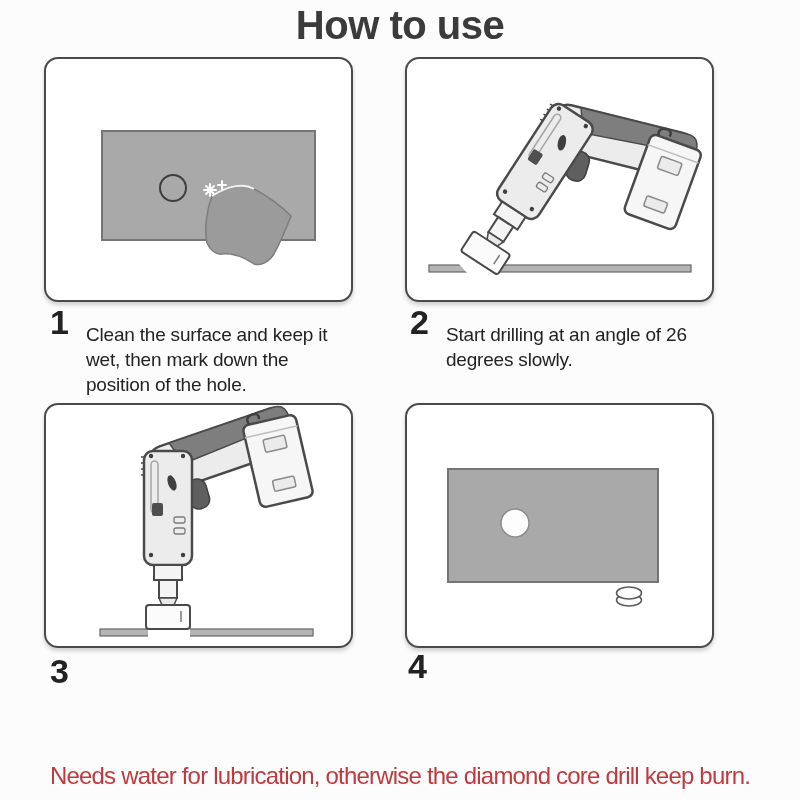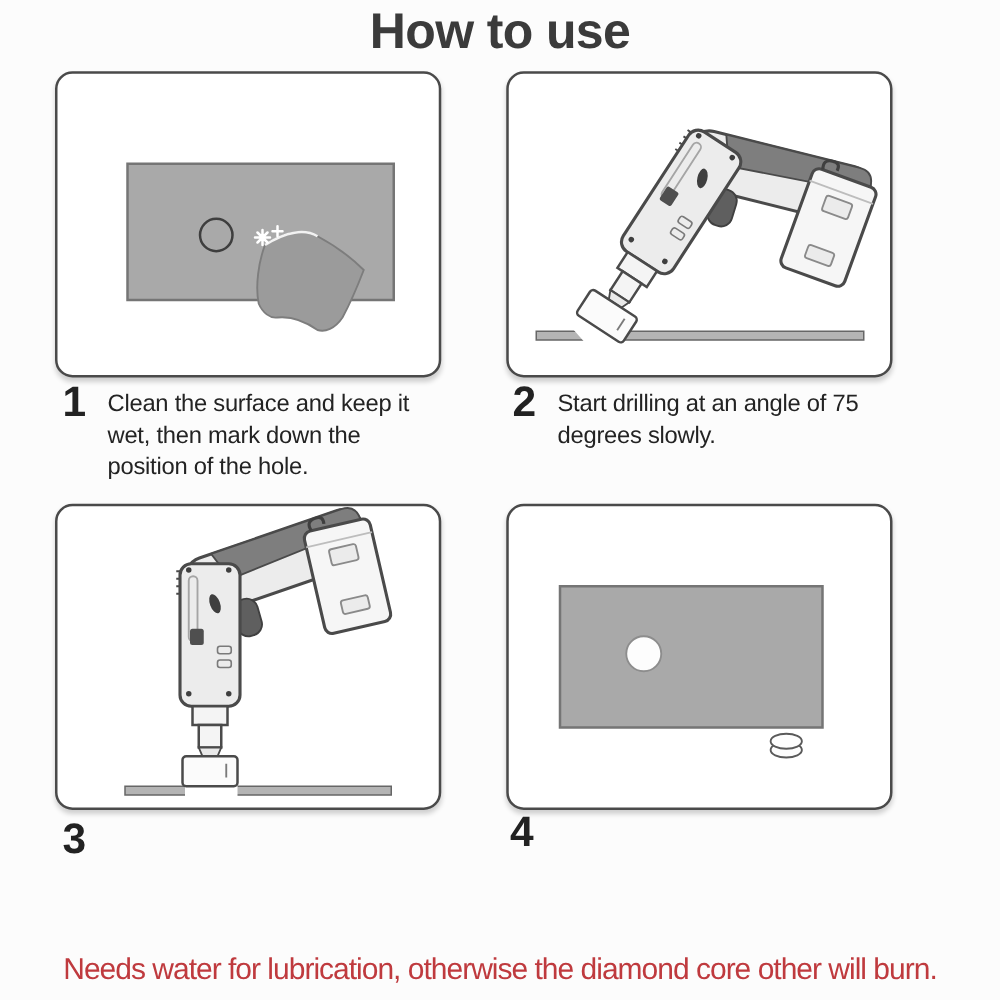--- a/index.html
+++ b/index.html
@@ -46,21 +46,21 @@
   .step-num {
     flex: none;
     width: 24px;
     font-size: 34px;
     line-height: 32px;
     font-weight: bold;
     color: #222222;
   }
   .step-text {
     margin-left: 12px;
-    padding-top: 5px;
+    padding-top: 16px;
     font-size: 19px;
     line-height: 25px;
     letter-spacing: -0.2px;
     color: #232323;
     white-space: pre-line;
   }
   #caption1 { left: 50px;  top: 306px; width: 320px; }
   #caption2 { left: 410px; top: 306px; width: 360px; }
   #caption3 { left: 50px;  top: 655px; width: 330px; }
   #caption4 { left: 408px; top: 650px; width: 370px; }
@@ -165,27 +165,27 @@
 
   <div class="caption" id="caption1">
     <div class="step-num">1</div>
     <div class="step-text">Clean the surface and keep it
 wet, then mark down the
 position of the hole.</div>
   </div>
 
   <div class="caption" id="caption2">
     <div class="step-num">2</div>
-    <div class="step-text">Start drilling at an angle of 75
+    <div class="step-text">Start drilling at an angle of 26
 degrees slowly.</div>
   </div>
 
   <div class="caption" id="caption3">
     <div class="step-num">3</div>
   </div>
 
   <div class="caption" id="caption4">
     <div class="step-num">4</div>
   </div>
 
-  <div class="warning">Needs water for lubrication, otherwise the diamond core other will burn.</div>
+  <div class="warning">Needs water for lubrication, otherwise the diamond core drill keep burn.</div>
 
 </div>
 
 </body></html>

